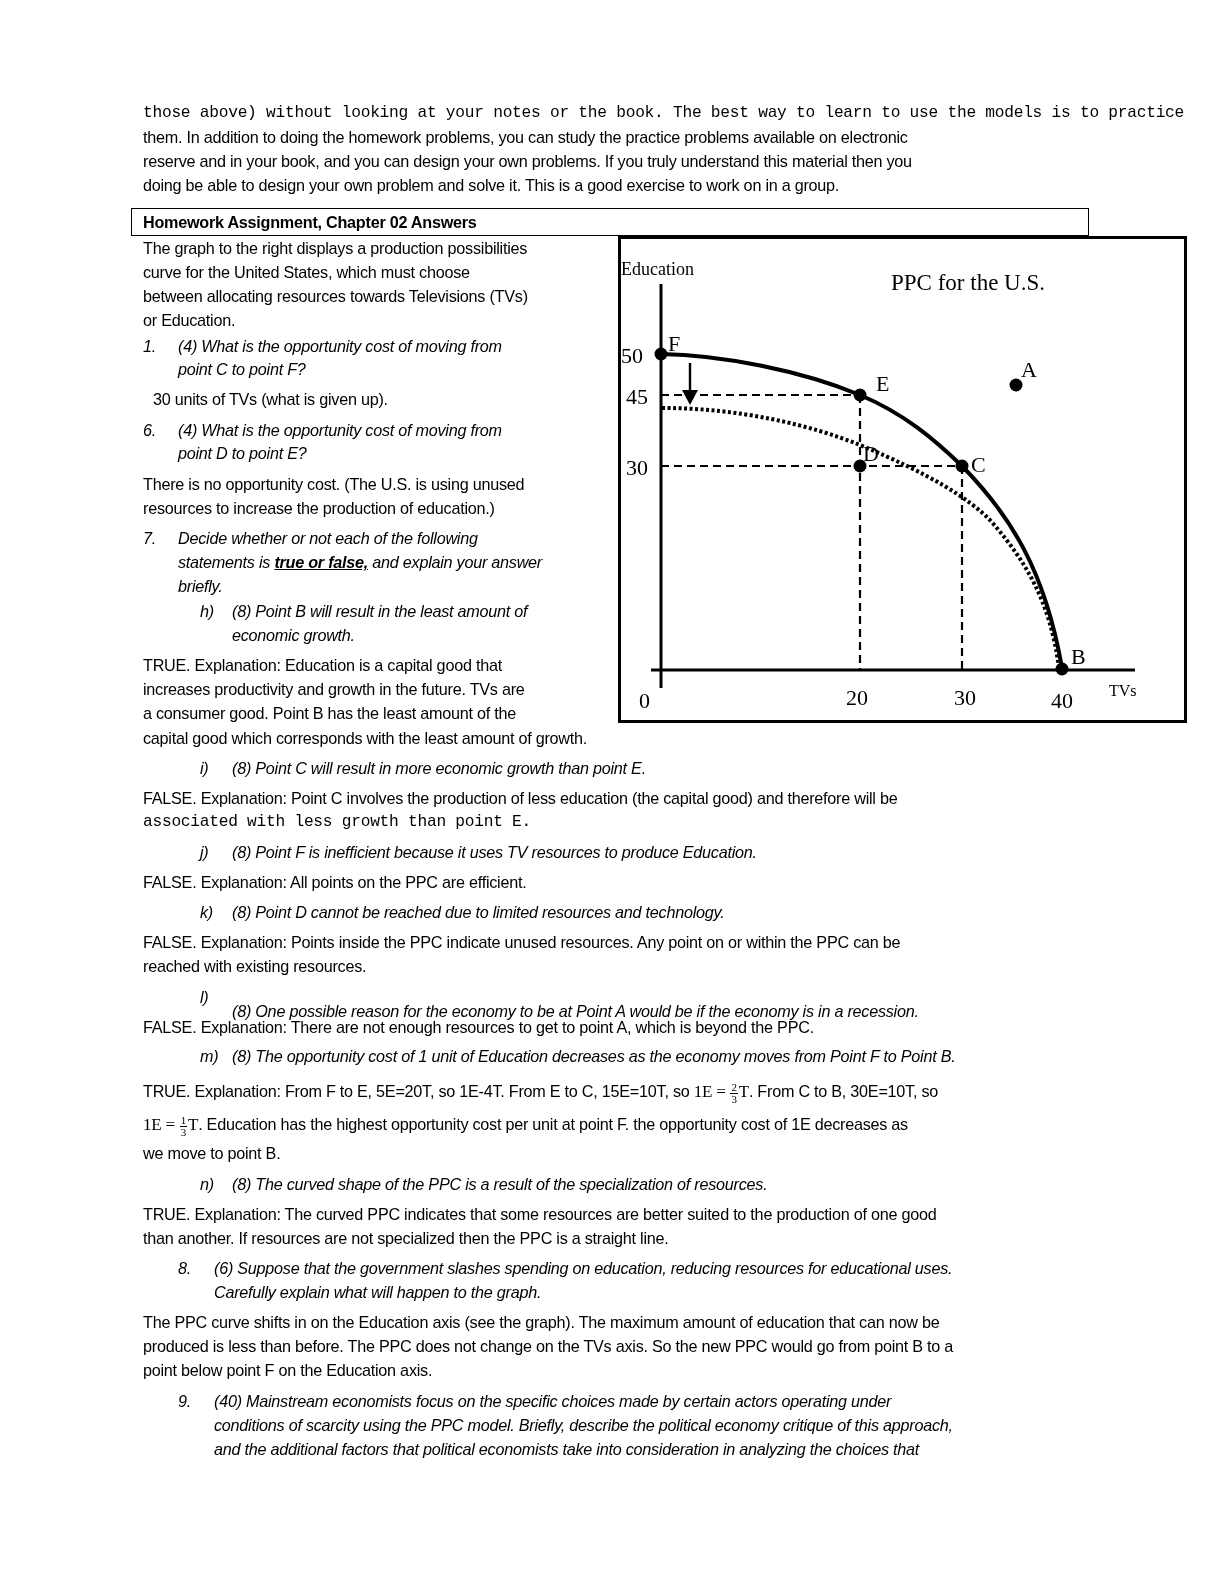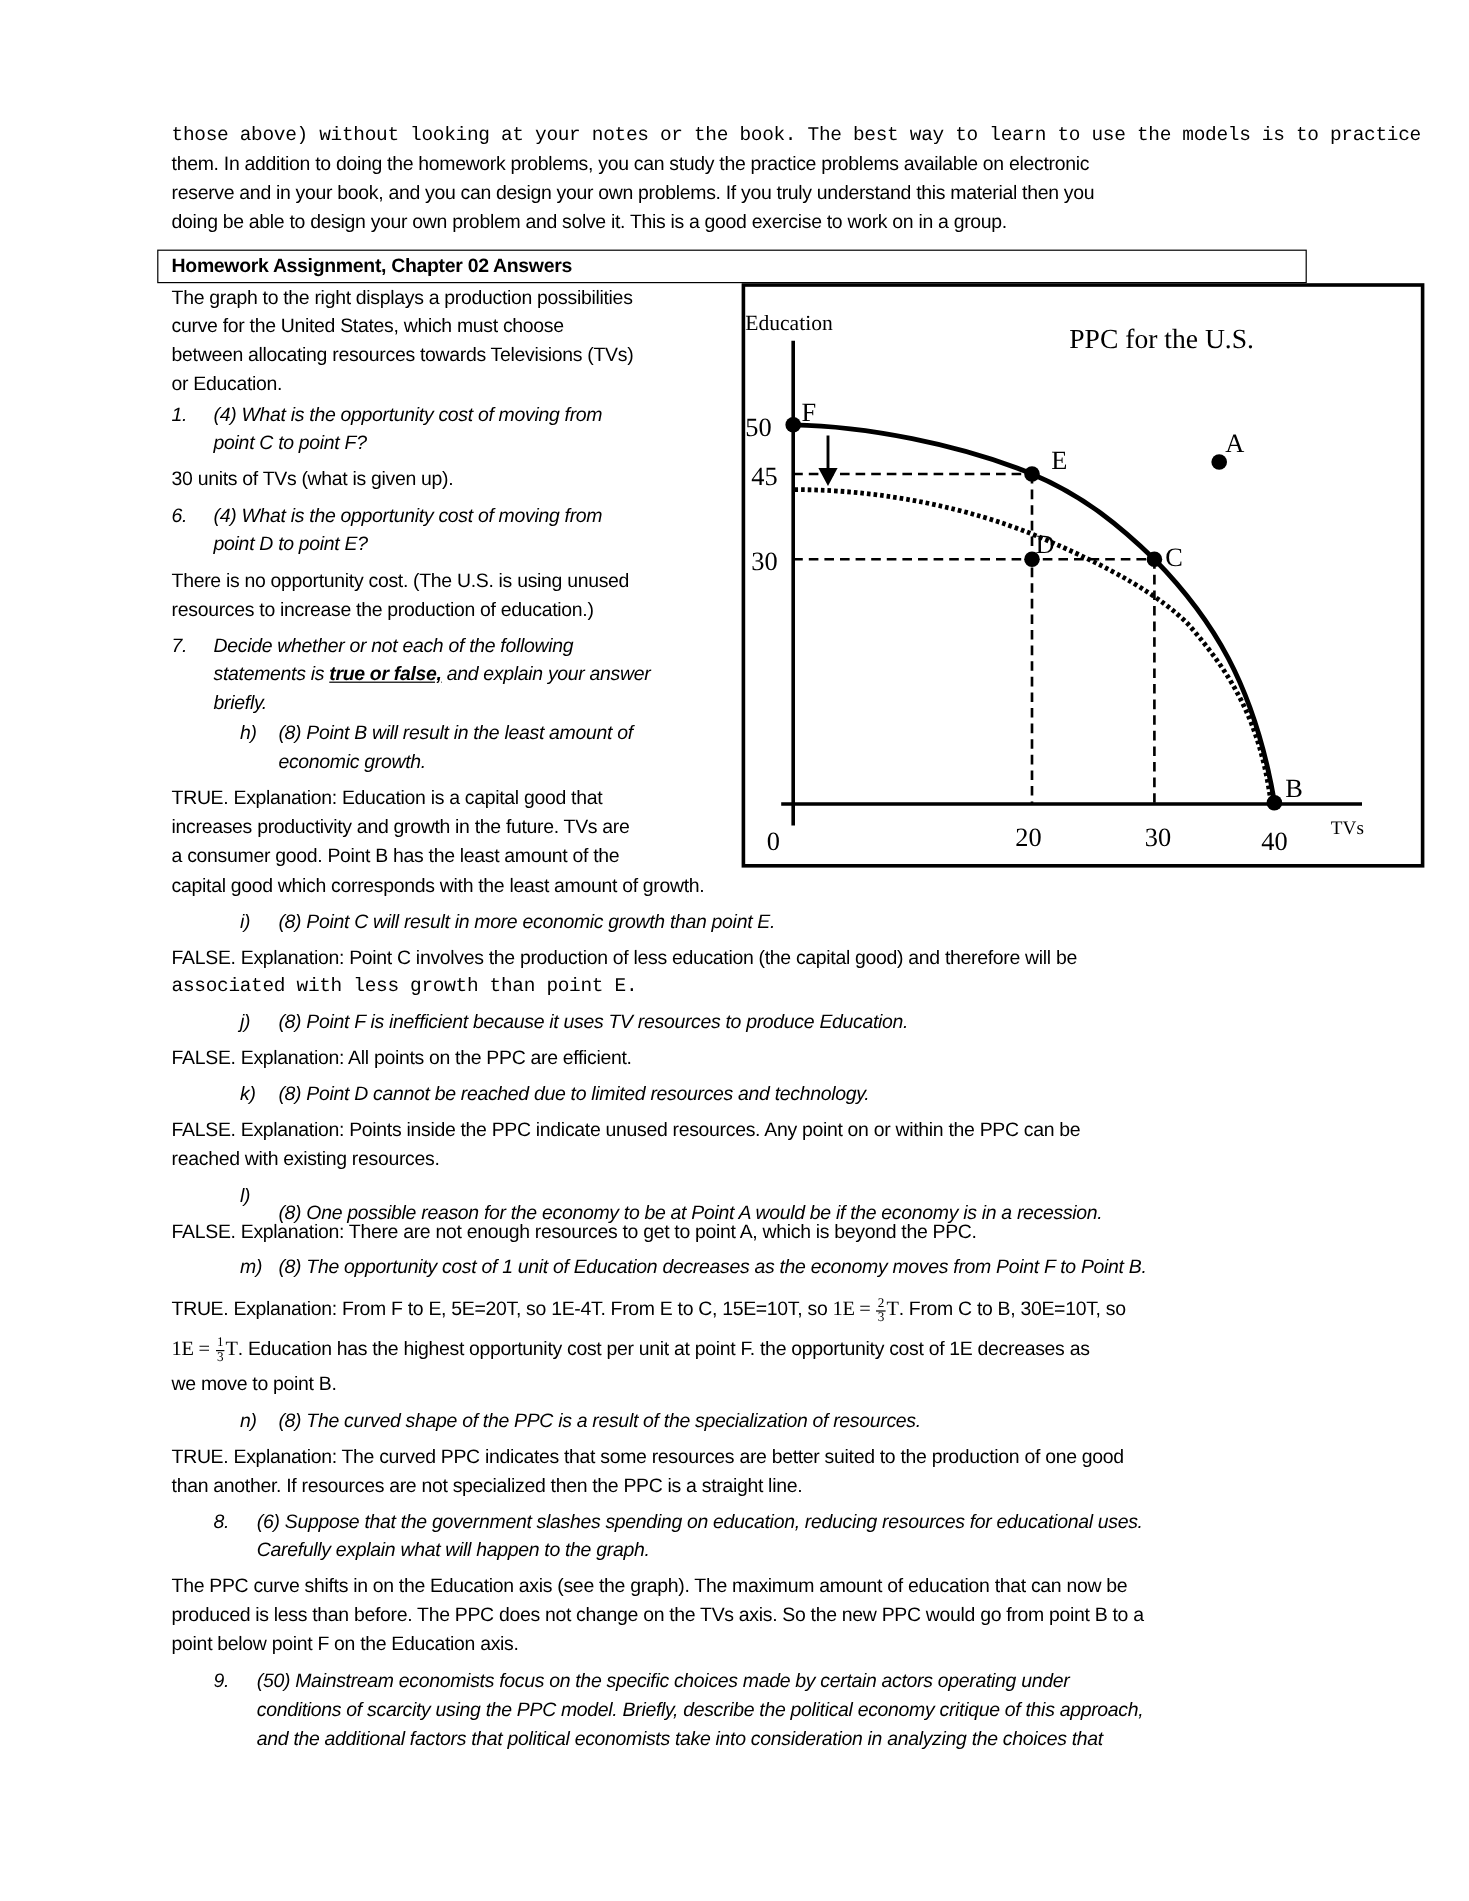--- a/index.html
+++ b/index.html
@@ -31,21 +31,21 @@
 </div>
 
 <div class="t" style="left:143px;top:236px;">The graph to the right displays a production possibilities</div>
 <div class="t" style="left:143px;top:260px;">curve for the United States, which must choose</div>
 <div class="t" style="left:143px;top:284px;">between allocating resources towards Televisions (TVs)</div>
 <div class="t" style="left:143px;top:308px;">or Education.</div>
 
 <div class="t i" style="left:143px;top:334px;">1.</div>
 <div class="t i" style="left:178px;top:334px;">(4) What is the opportunity cost of moving from</div>
 <div class="t i" style="left:178px;top:357px;">point C to point F?</div>
-<div class="t" style="left:143px;top:387px;">30 units of TVs (what is given up).</div>
+<div class="t" style="left:153px;top:387px;">30 units of TVs (what is given up).</div>
 
 <div class="t i" style="left:143px;top:418px;">6.</div>
 <div class="t i" style="left:178px;top:418px;">(4) What is the opportunity cost of moving from</div>
 <div class="t i" style="left:178px;top:441px;">point D to point E?</div>
 <div class="t" style="left:143px;top:472px;">There is no opportunity cost. (The U.S. is using unused</div>
 <div class="t" style="left:143px;top:496px;">resources to increase the production of education.)</div>
 
 <div class="t i" style="left:143px;top:526px;">7.</div>
 <div class="t i" style="left:178px;top:526px;">Decide whether or not each of the following</div>
 <div class="t i" style="left:178px;top:550px;"><span>statements is </span><span class="b u">true or false,</span><span> and explain your answer</span></div>
@@ -140,15 +140,15 @@
 <div class="t" style="left:143px;top:1226px;">than another. If resources are not specialized then the PPC is a straight line.</div>
 
 <div class="t i" style="left:178px;top:1256px;">8.</div>
 <div class="t i" style="left:214px;top:1256px;">(6) Suppose that the government slashes spending on education, reducing resources for educational uses.</div>
 <div class="t i" style="left:214px;top:1280px;">Carefully explain what will happen to the graph.</div>
 <div class="t" style="left:143px;top:1310px;">The PPC curve shifts in on the Education axis (see the graph). The maximum amount of education that can now be</div>
 <div class="t" style="left:143px;top:1334px;">produced is less than before. The PPC does not change on the TVs axis. So the new PPC would go from point B to a</div>
 <div class="t" style="left:143px;top:1358px;">point below point F on the Education axis.</div>
 
 <div class="t i" style="left:178px;top:1389px;">9.</div>
-<div class="t i" style="left:214px;top:1389px;">(50) Mainstream economists focus on the specific choices made by certain actors operating under</div>
+<div class="t i" style="left:214px;top:1389px;">(40) Mainstream economists focus on the specific choices made by certain actors operating under</div>
 <div class="t i" style="left:214px;top:1413px;">conditions of scarcity using the PPC model. Briefly, describe the political economy critique of this approach,</div>
 <div class="t i" style="left:214px;top:1437px;">and the additional factors that political economists take into consideration in analyzing the choices that</div>
 
 </body></html>

